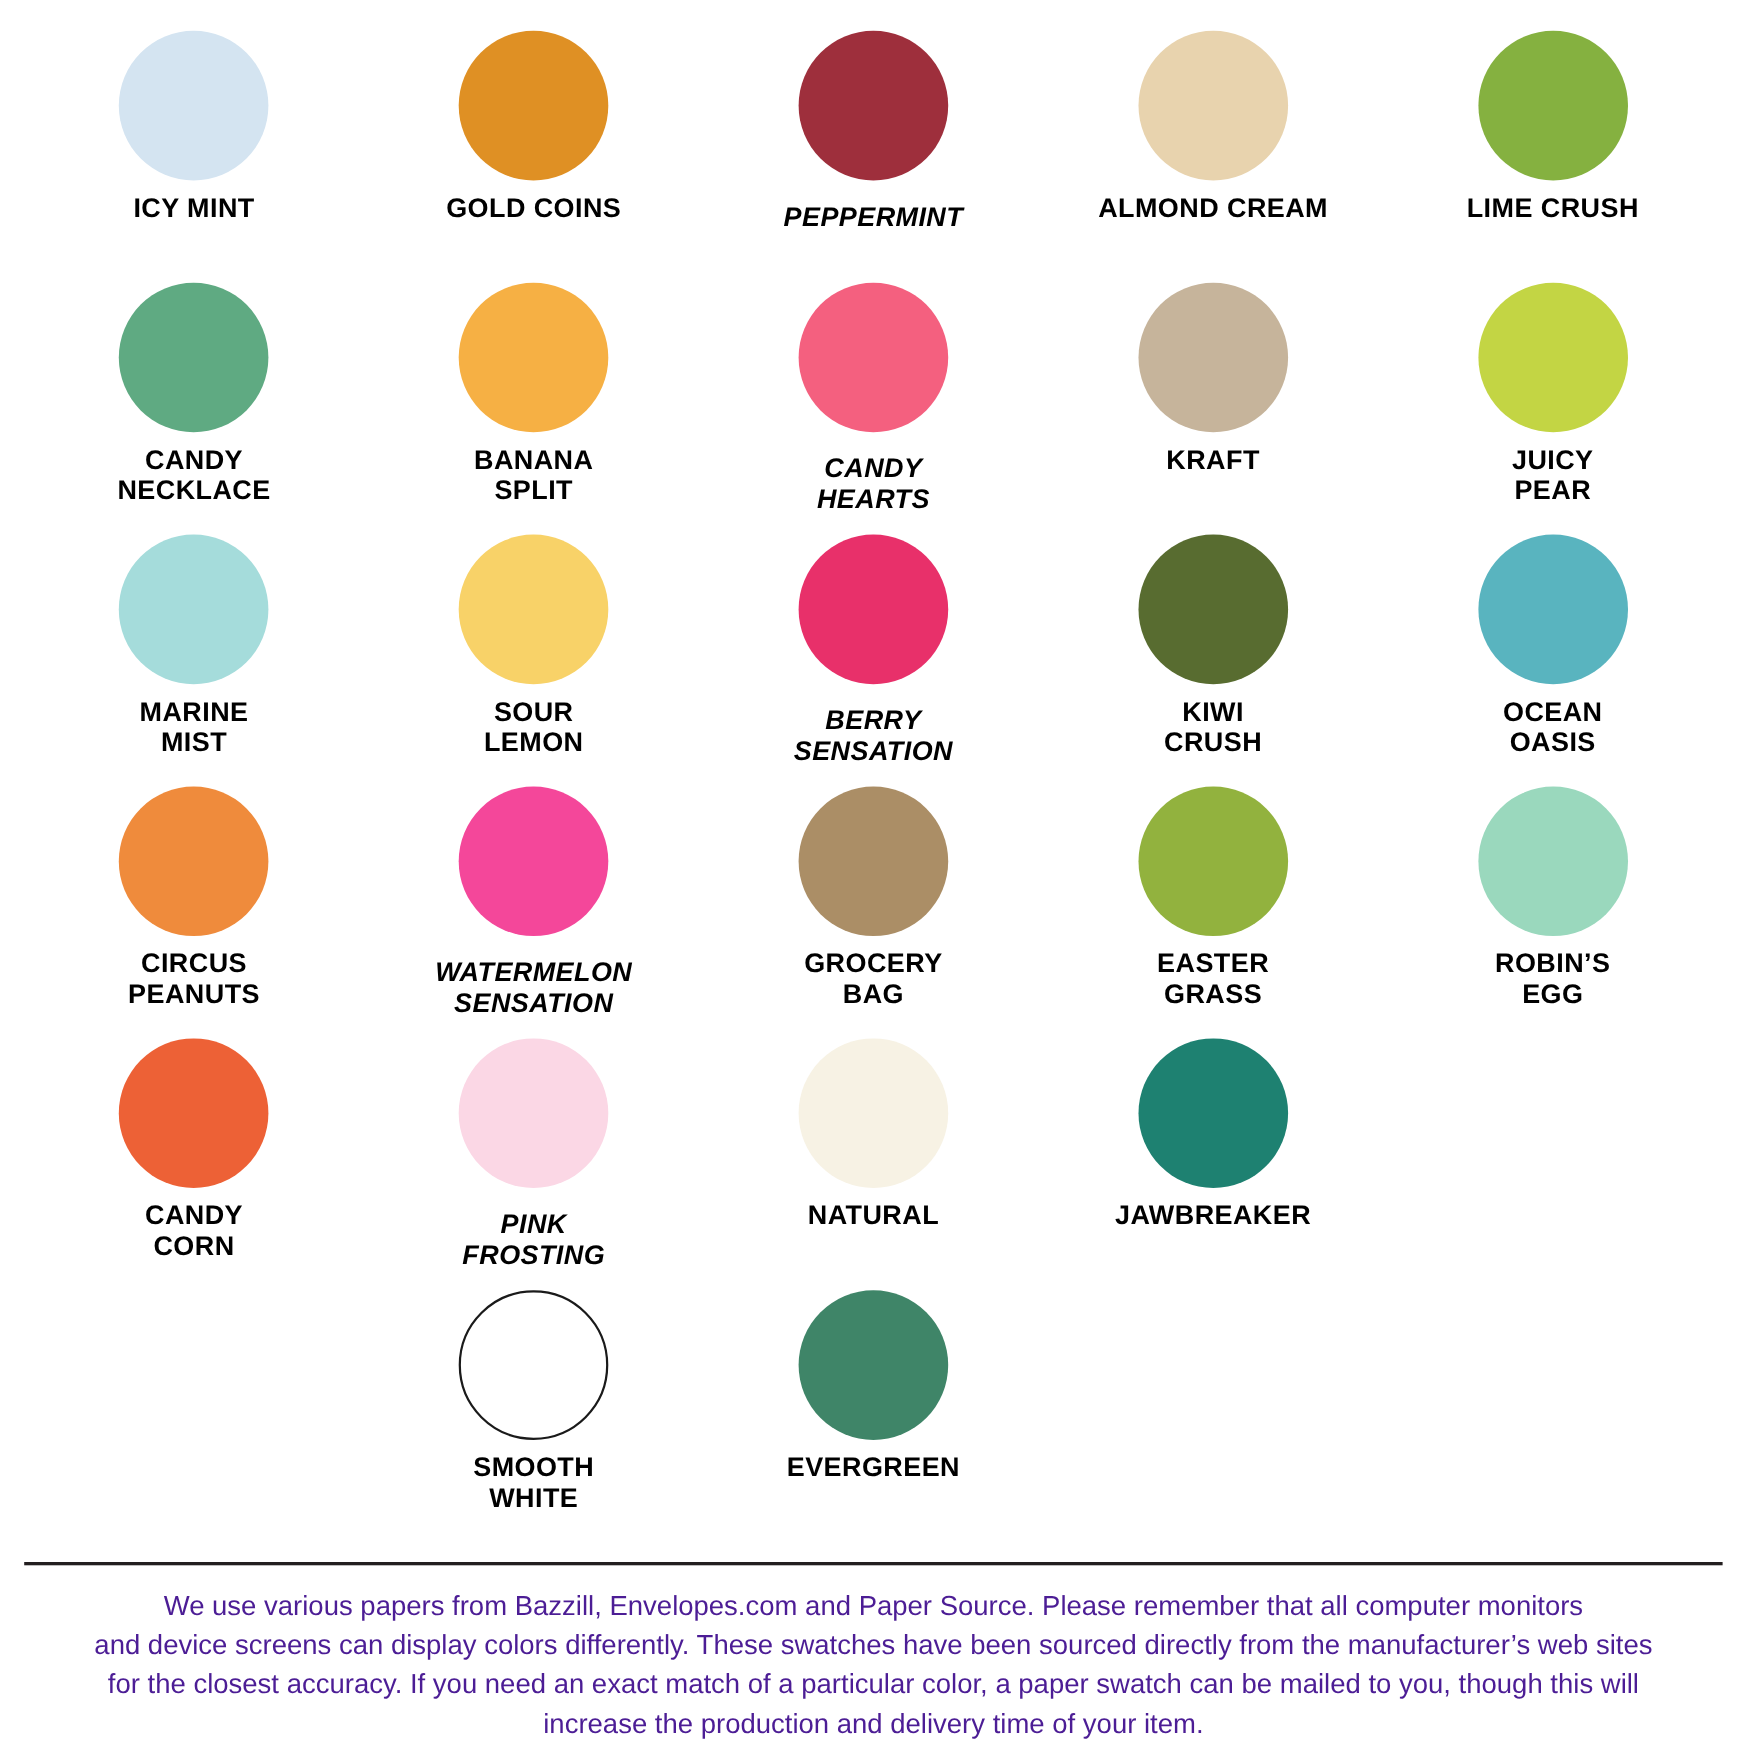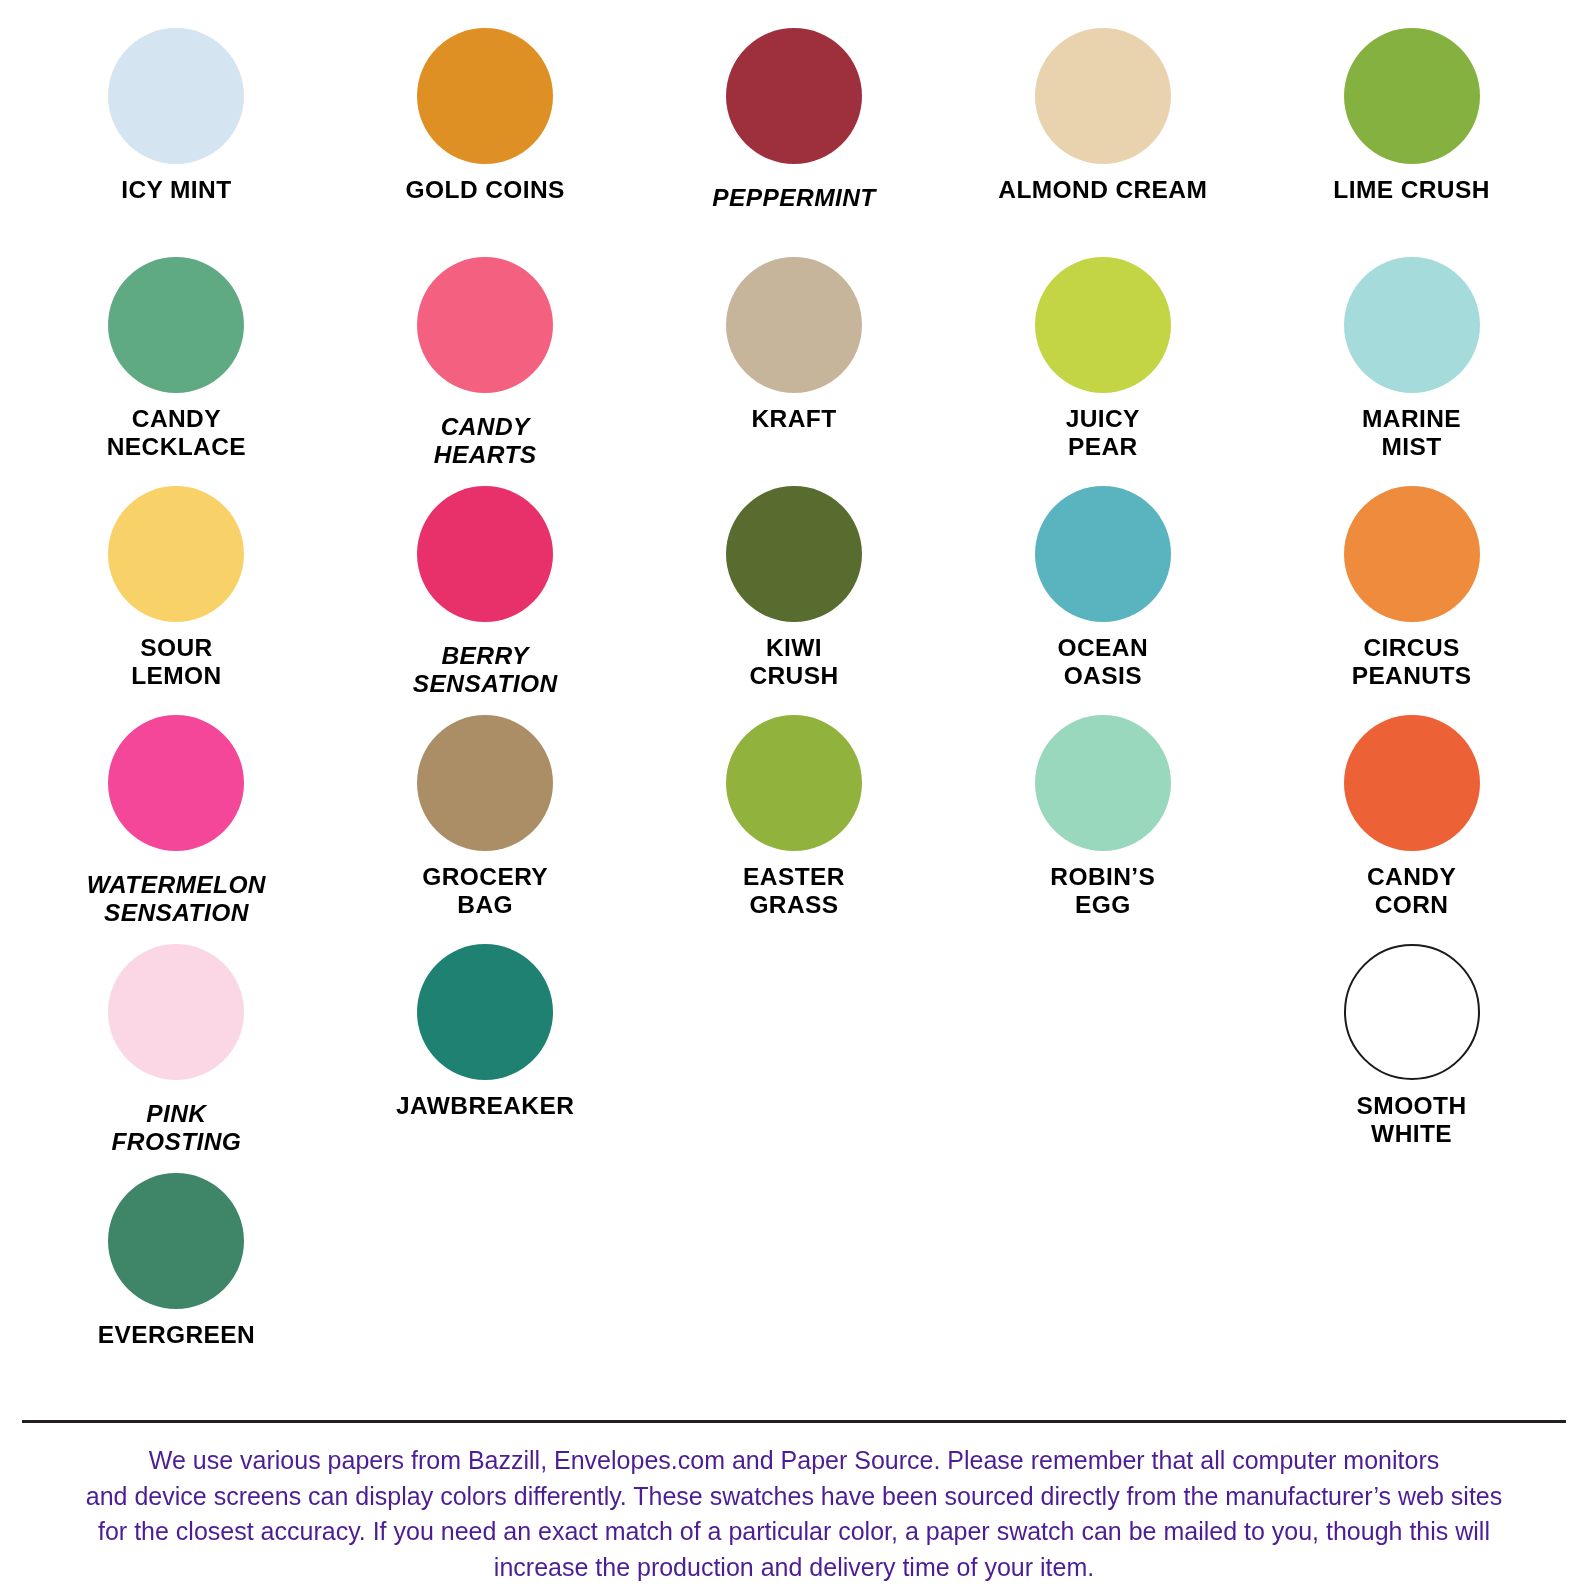--- a/index.html
+++ b/index.html
@@ -103,20 +103,25 @@
       </div>
       <div class="swatch-cell">
         <div class="swatch-disc" style="background: rgb(133, 177, 64);"></div>
         <div class="swatch-label">LIME CRUSH</div>
       </div>
       <div class="swatch-cell">
         <div class="swatch-disc" style="background: rgb(95, 170, 130);"></div>
         <div class="swatch-label">CANDY
 NECKLACE</div>
       </div>
+      <div class="swatch-cell">
+        <div class="swatch-disc" style="background: rgb(246, 176, 68);"></div>
+        <div class="swatch-label">BANANA
+SPLIT</div>
+      </div>
       <div class="swatch-cell tight">
         <div class="swatch-disc" style="background: rgb(244, 96, 127);"></div>
         <div class="swatch-label">CANDY
 HEARTS</div>
       </div>
       <div class="swatch-cell">
         <div class="swatch-disc" style="background: rgb(198, 180, 155);"></div>
         <div class="swatch-label">KRAFT</div>
       </div>
       <div class="swatch-cell">
@@ -176,20 +181,24 @@
       </div>
       <div class="swatch-cell">
         <div class="swatch-disc" style="background: rgb(237, 97, 54);"></div>
         <div class="swatch-label">CANDY
 CORN</div>
       </div>
       <div class="swatch-cell tight">
         <div class="swatch-disc" style="background: rgb(251, 215, 229);"></div>
         <div class="swatch-label">PINK
 FROSTING</div>
+      </div>
+      <div class="swatch-cell">
+        <div class="swatch-disc" style="background: rgb(247, 242, 228);"></div>
+        <div class="swatch-label">NATURAL</div>
       </div>
       <div class="swatch-cell">
         <div class="swatch-disc" style="background: rgb(30, 129, 113);"></div>
         <div class="swatch-label">JAWBREAKER</div>
       </div>
       <div class="swatch-cell empty">
         <div class="swatch-disc"></div>
         <div class="swatch-label"></div>
       </div>
       <div class="swatch-cell empty">

